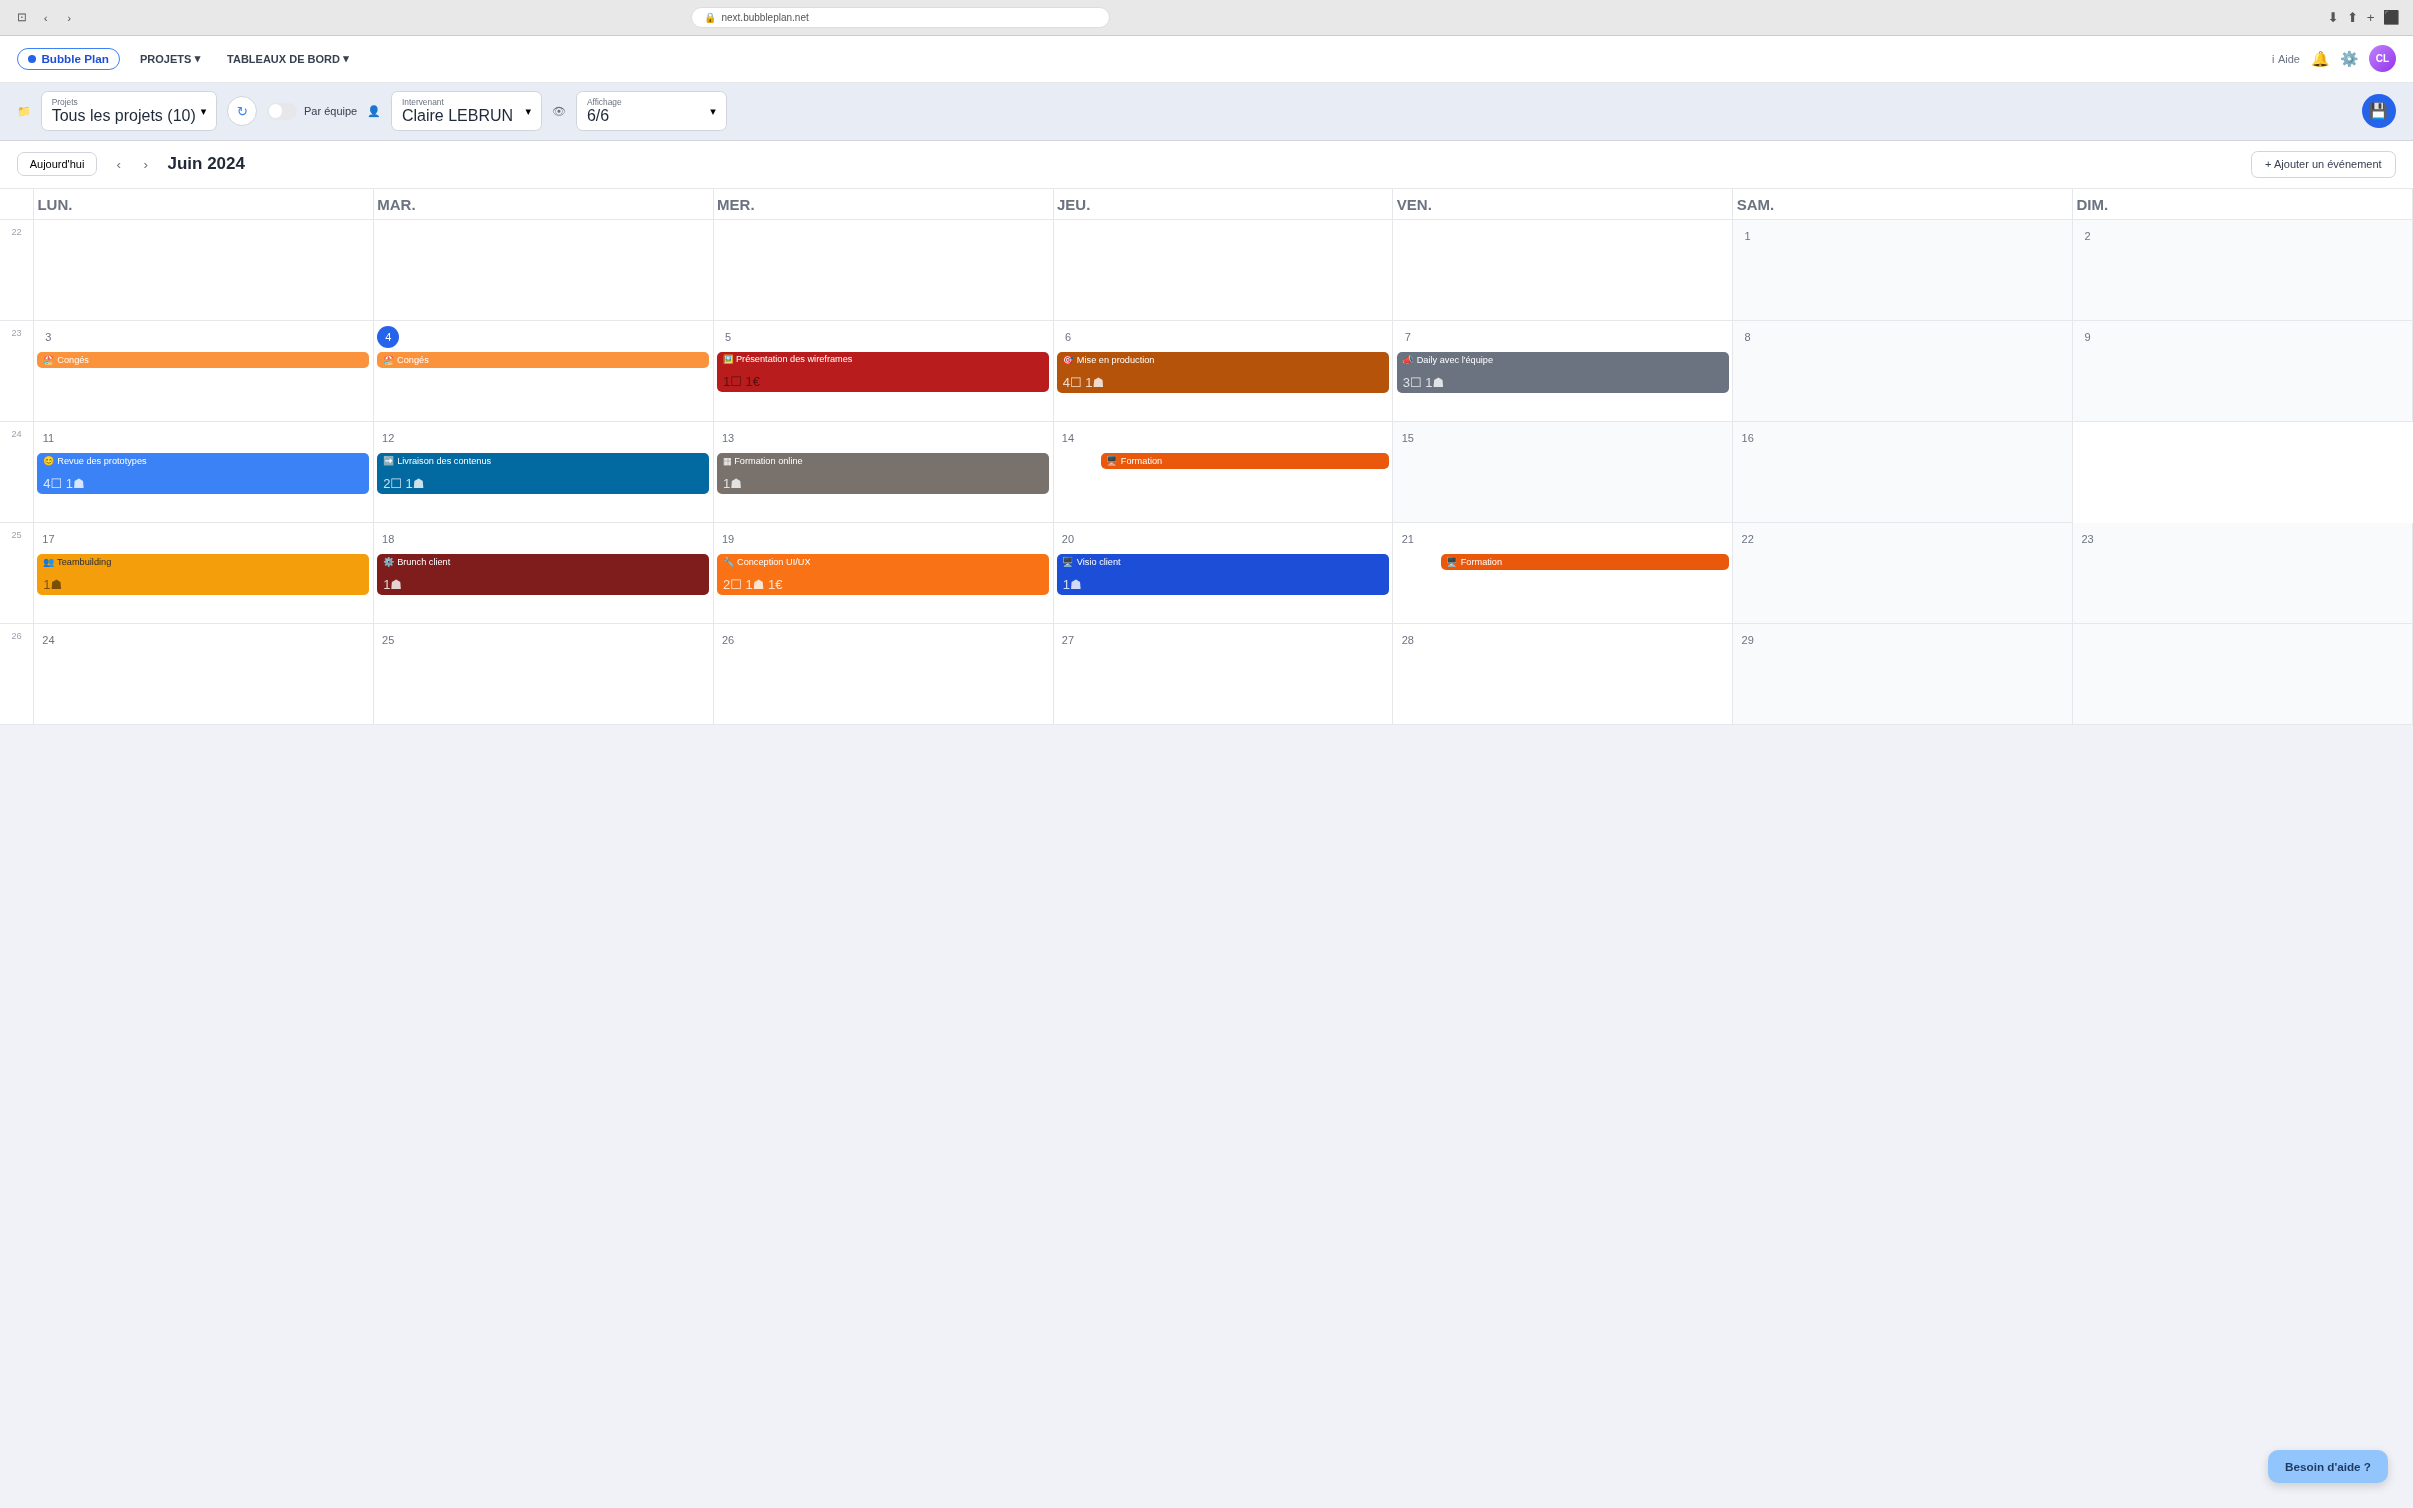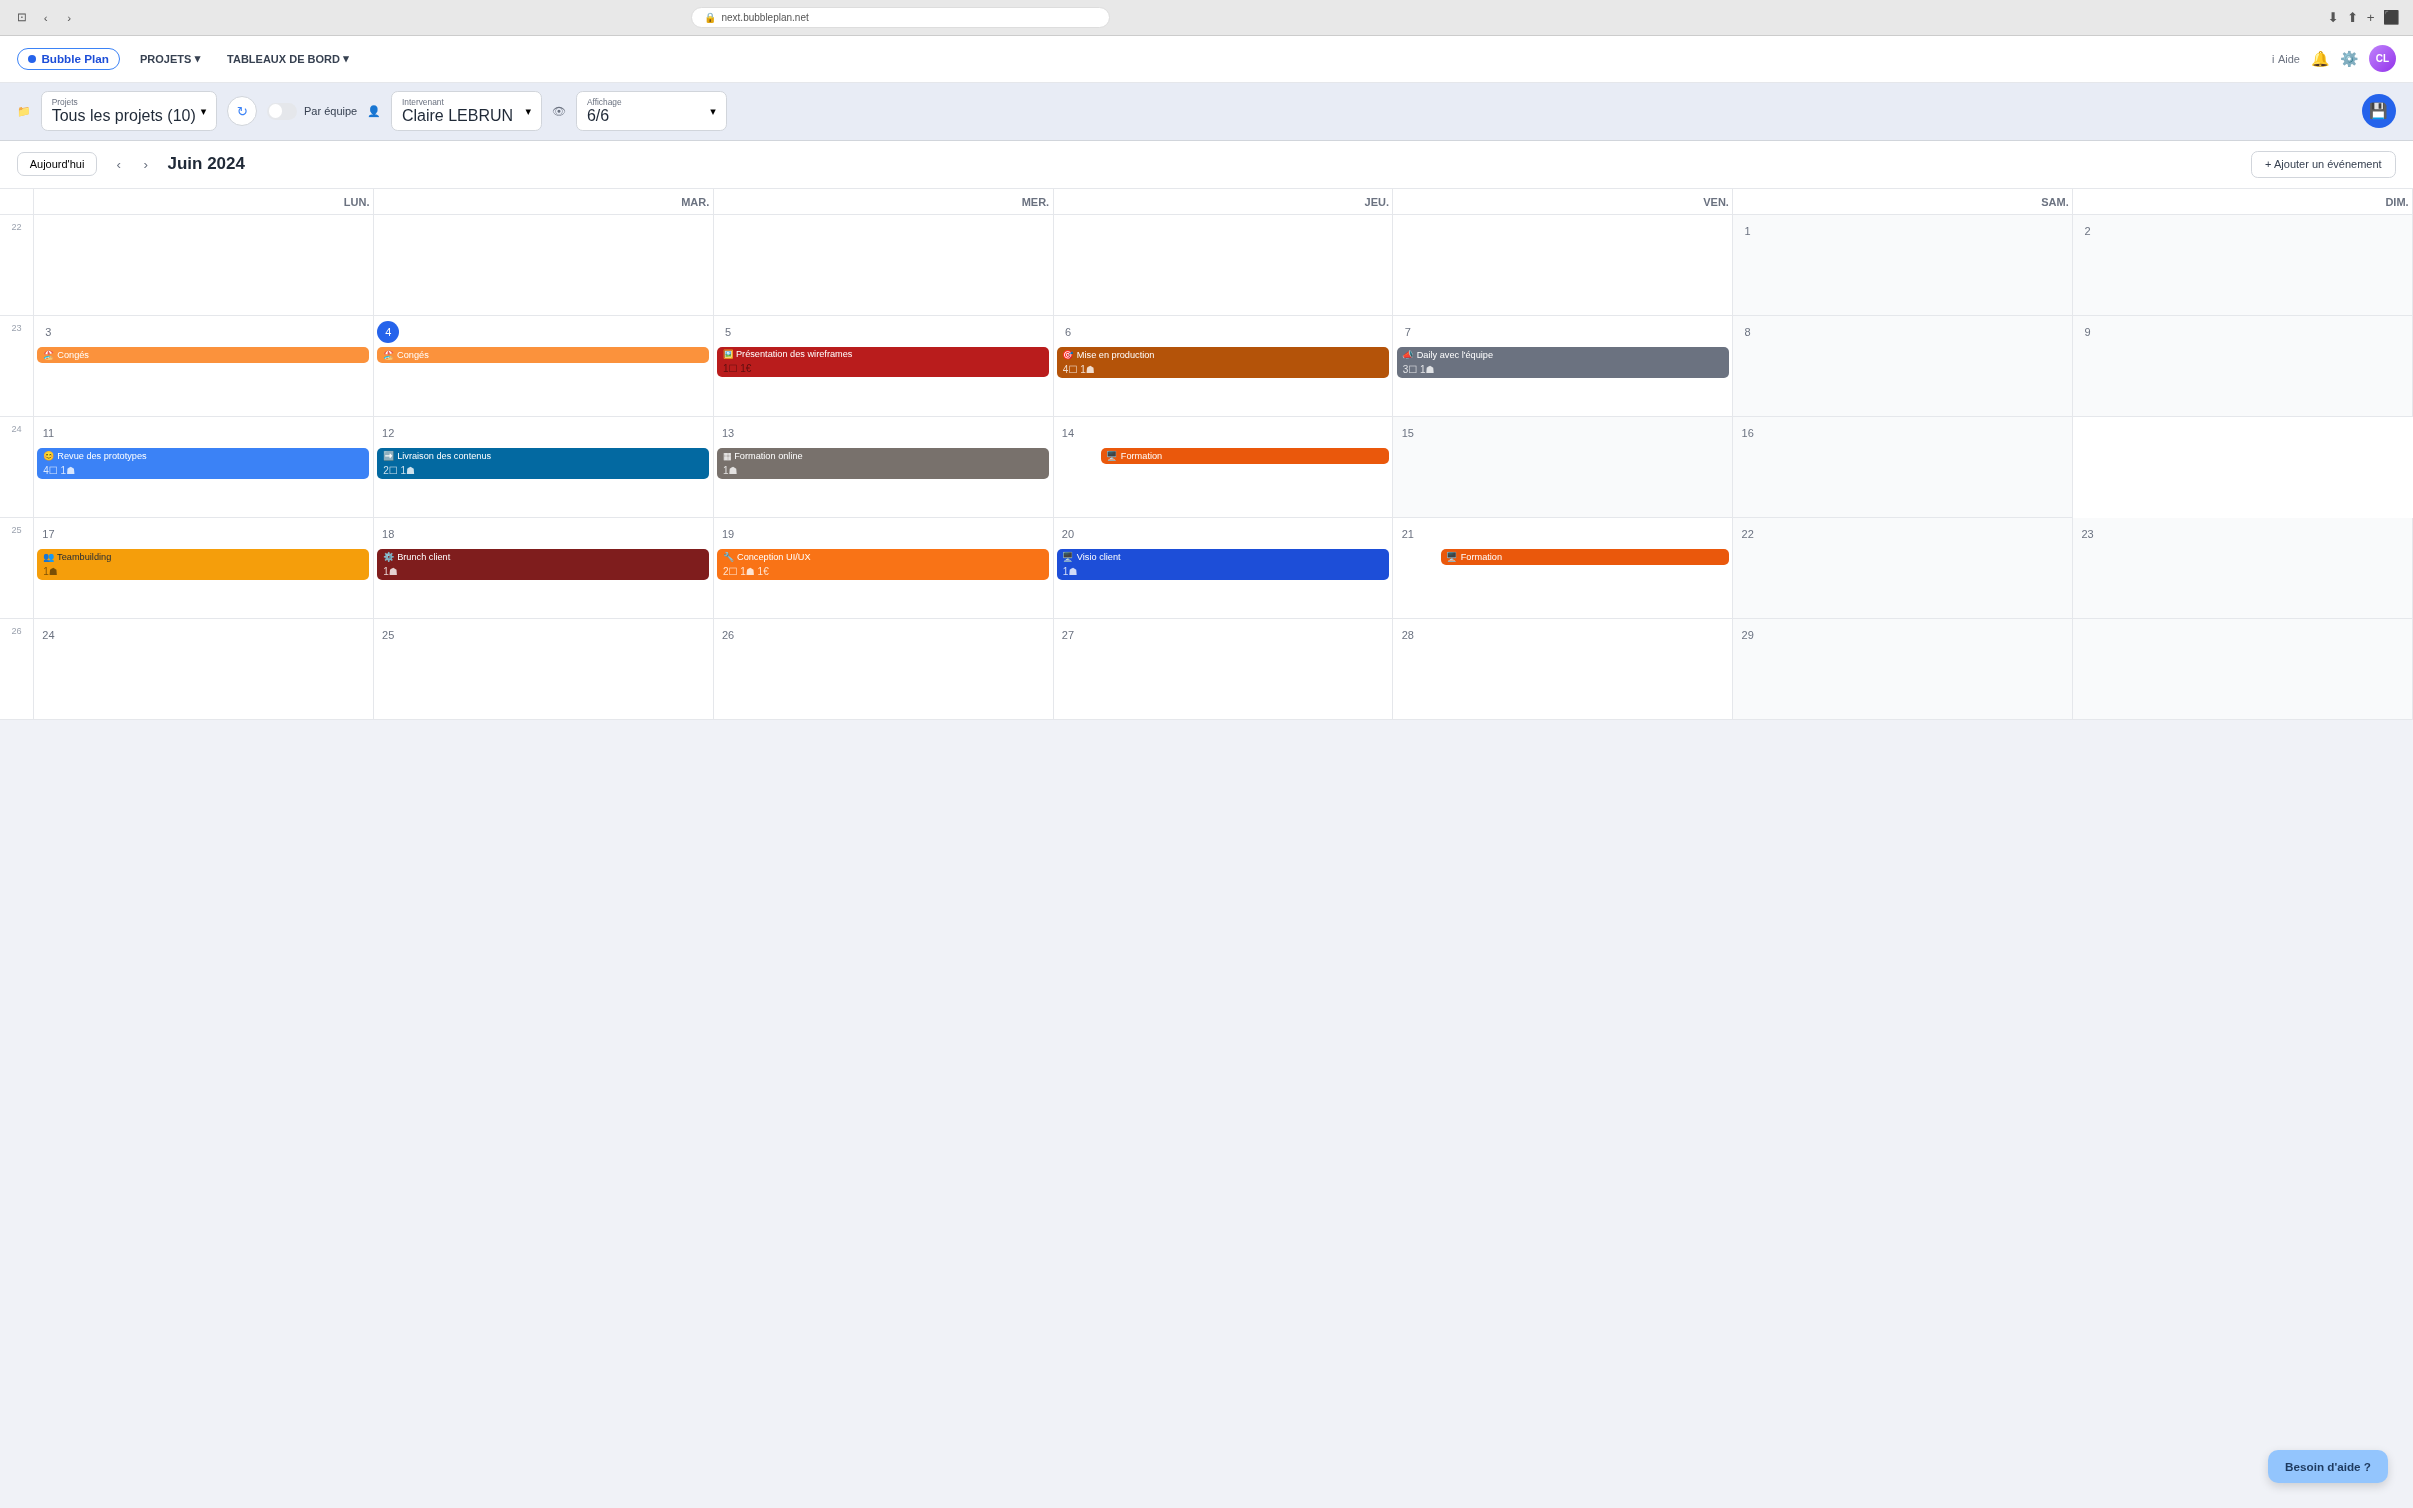--- a/index.html
+++ b/index.html
@@ -114,22 +114,22 @@
     
     .calendar {
       background: white;
       flex: 1;
     }
     .cal-grid {
       display: grid;
       grid-template-columns: 34px repeat(7, 1fr);
     }
     .cal-day-header {
-      text-align: right; padding: 6.7px 3.4px;
-      font-size: 11px; font-weight: 600; color: #6b7280; text-transform: uppercase;
+      text-align: left; padding: 6.7px 3.4px;
+      font-size: 15px; font-weight: 600; color: #6b7280; text-transform: uppercase;
       border-bottom: 0.8px solid #e5e7eb;
       border-right: 0.8px solid #e5e7eb;
       background: white;
     }
     .cal-week-num {
       font-size: 9.2px; color: #9ca3af; padding: 6.7px 3.4px; text-align: center;
       background: white; border-bottom: 0.8px solid #e5e7eb; border-right: 0.8px solid #e5e7eb;
     }
     .cal-cell {
       border-right: 0.8px solid #e5e7eb;
@@ -148,21 +148,21 @@
       background: #2563eb; color: white; border-radius: 50%;
     }
     
     .event {
       border-radius: 5px; padding: 2.5px 5.9px; font-size: 9.2px;
       margin-bottom: 2.5px; cursor: pointer; font-weight: 500;
       white-space: nowrap; overflow: hidden; text-overflow: ellipsis;
     }
     .event-meta {
       display: flex; align-items: center; gap: 3.4px;
-      font-size: 10px; color: rgba(0,0,0,0.5); margin-top: 4px;
+      font-size: 13px; color: rgba(0,0,0,0.5); margin-top: 10px;
     }
     .event-conges { background: #fb923c; color: white; }
     .event-presentation { background: #b91c1c; color: white; }
     .event-mise-en-prod { background: #b45309; color: white; }
     .event-daily { background: #6b7280; color: white; }
     .event-finalisation { background: #ec4899; color: white; }
     .event-revue { background: #3b82f6; color: white; }
     .event-livraison { background: #0369a1; color: white; }
     .event-formation-online { background: #78716c; color: white; }
     .event-formation { background: #ea580c; color: white; margin-left: 44px; }

